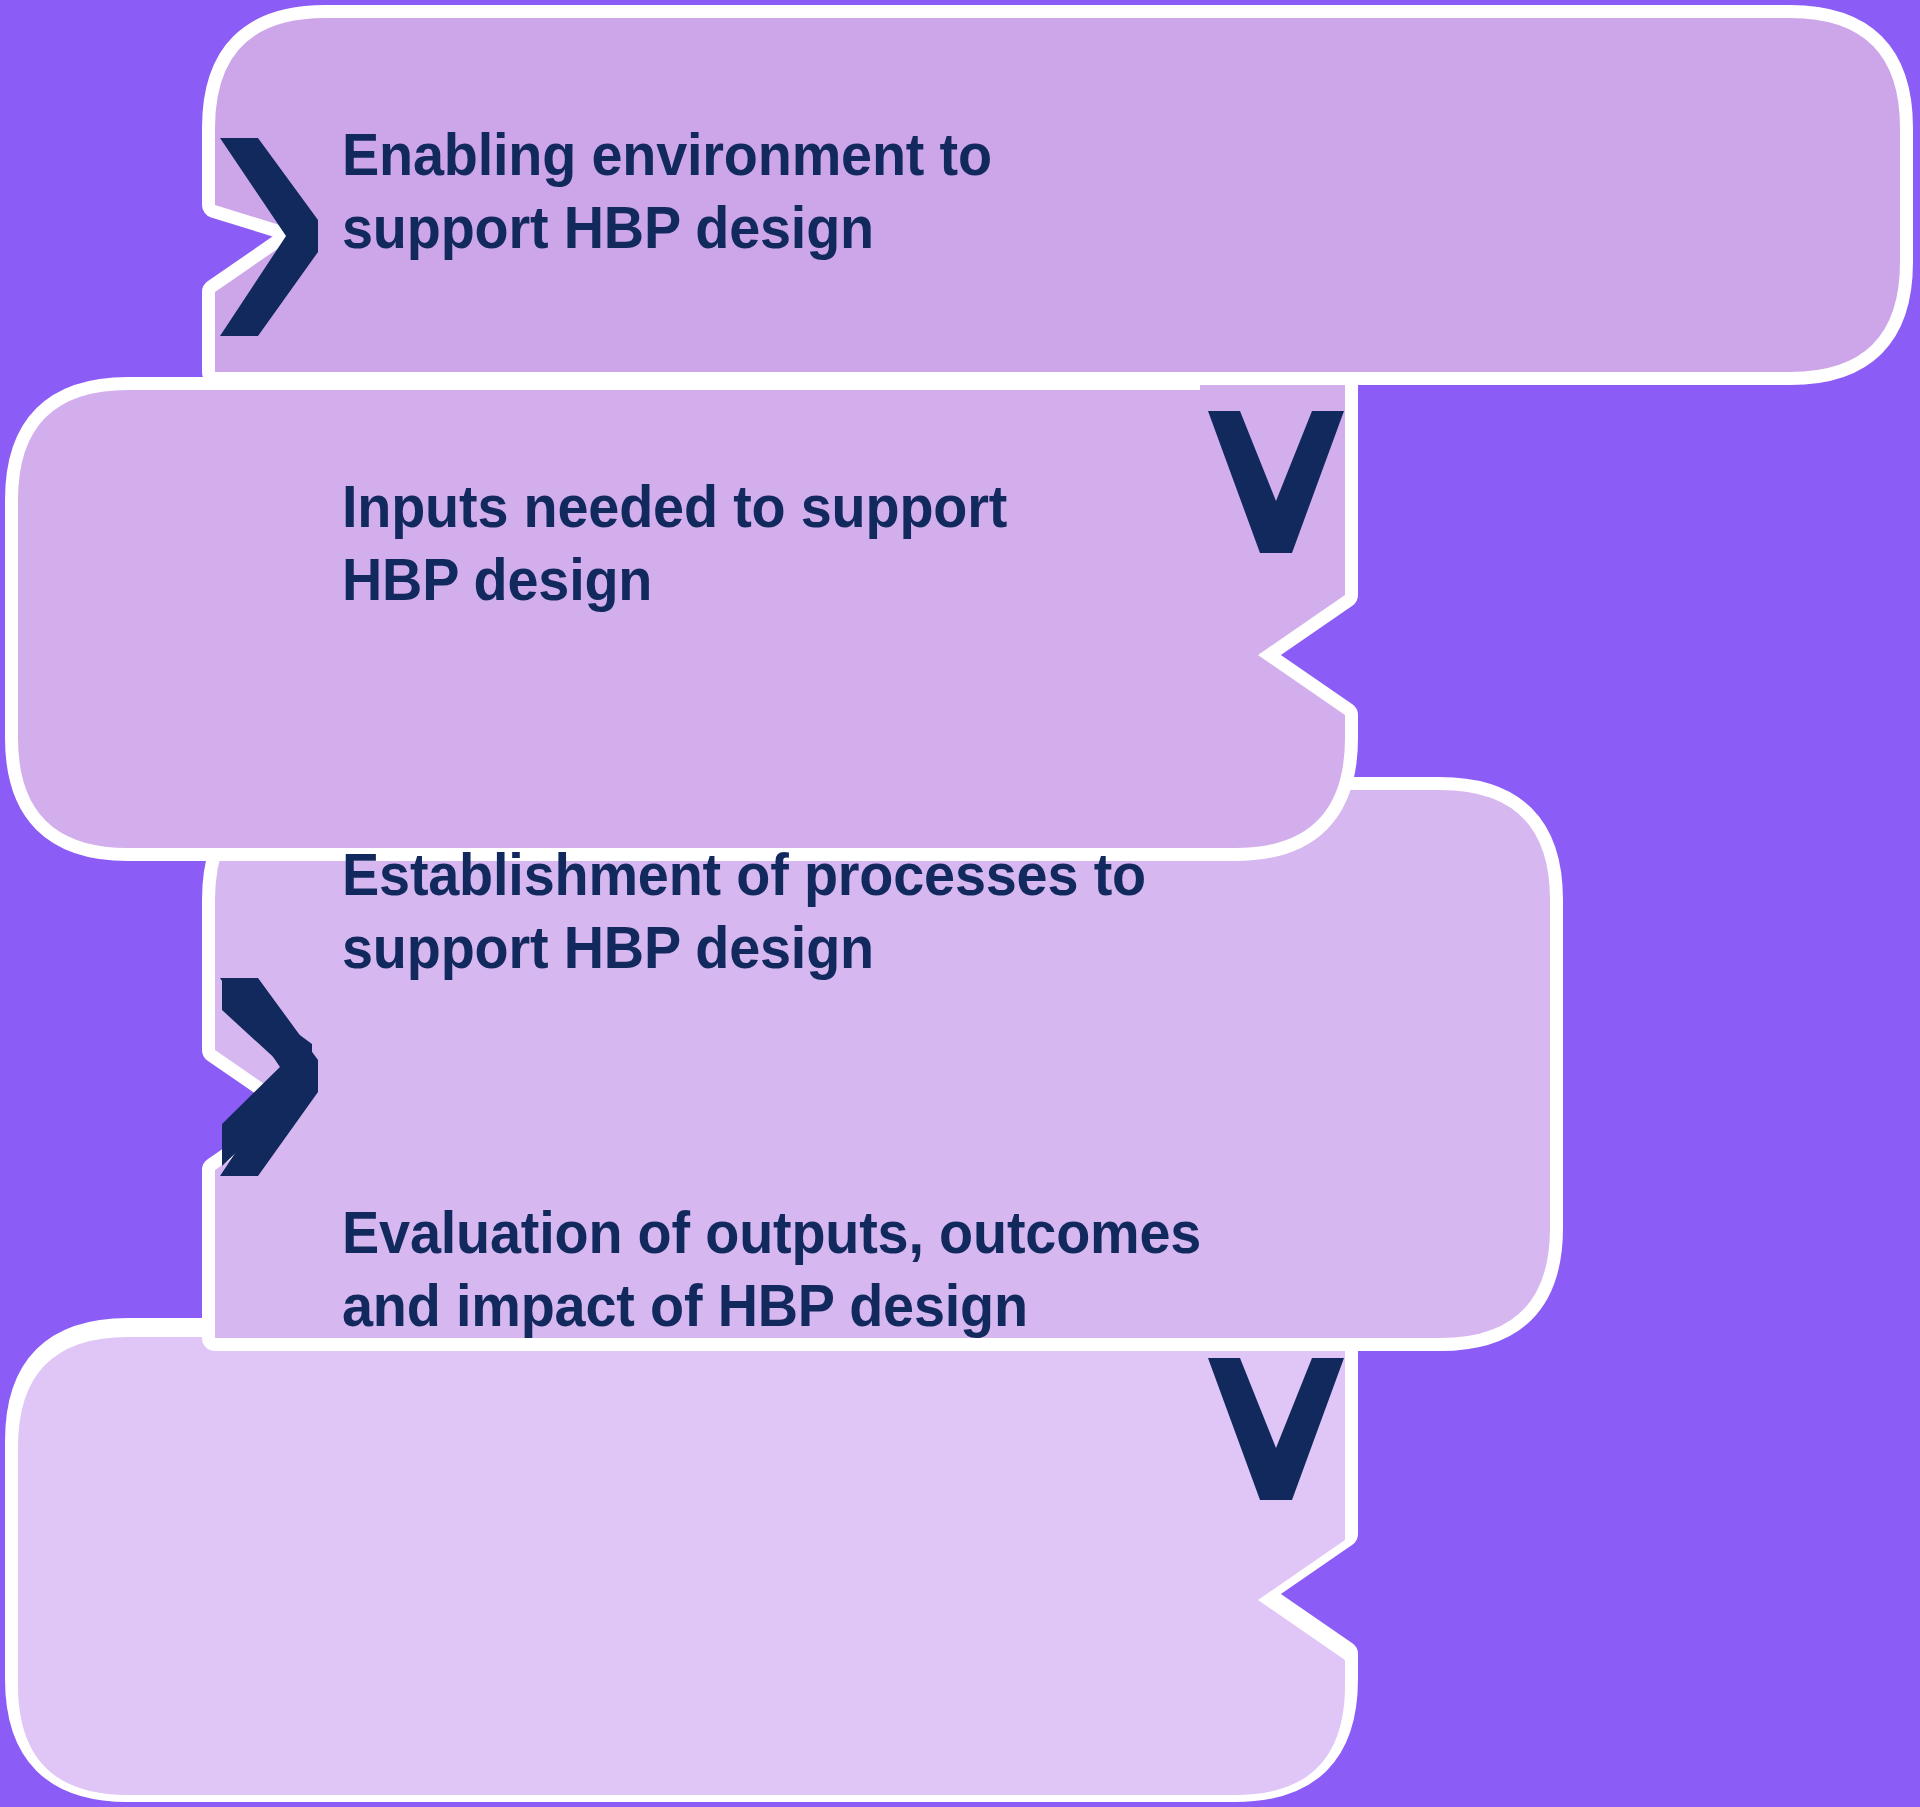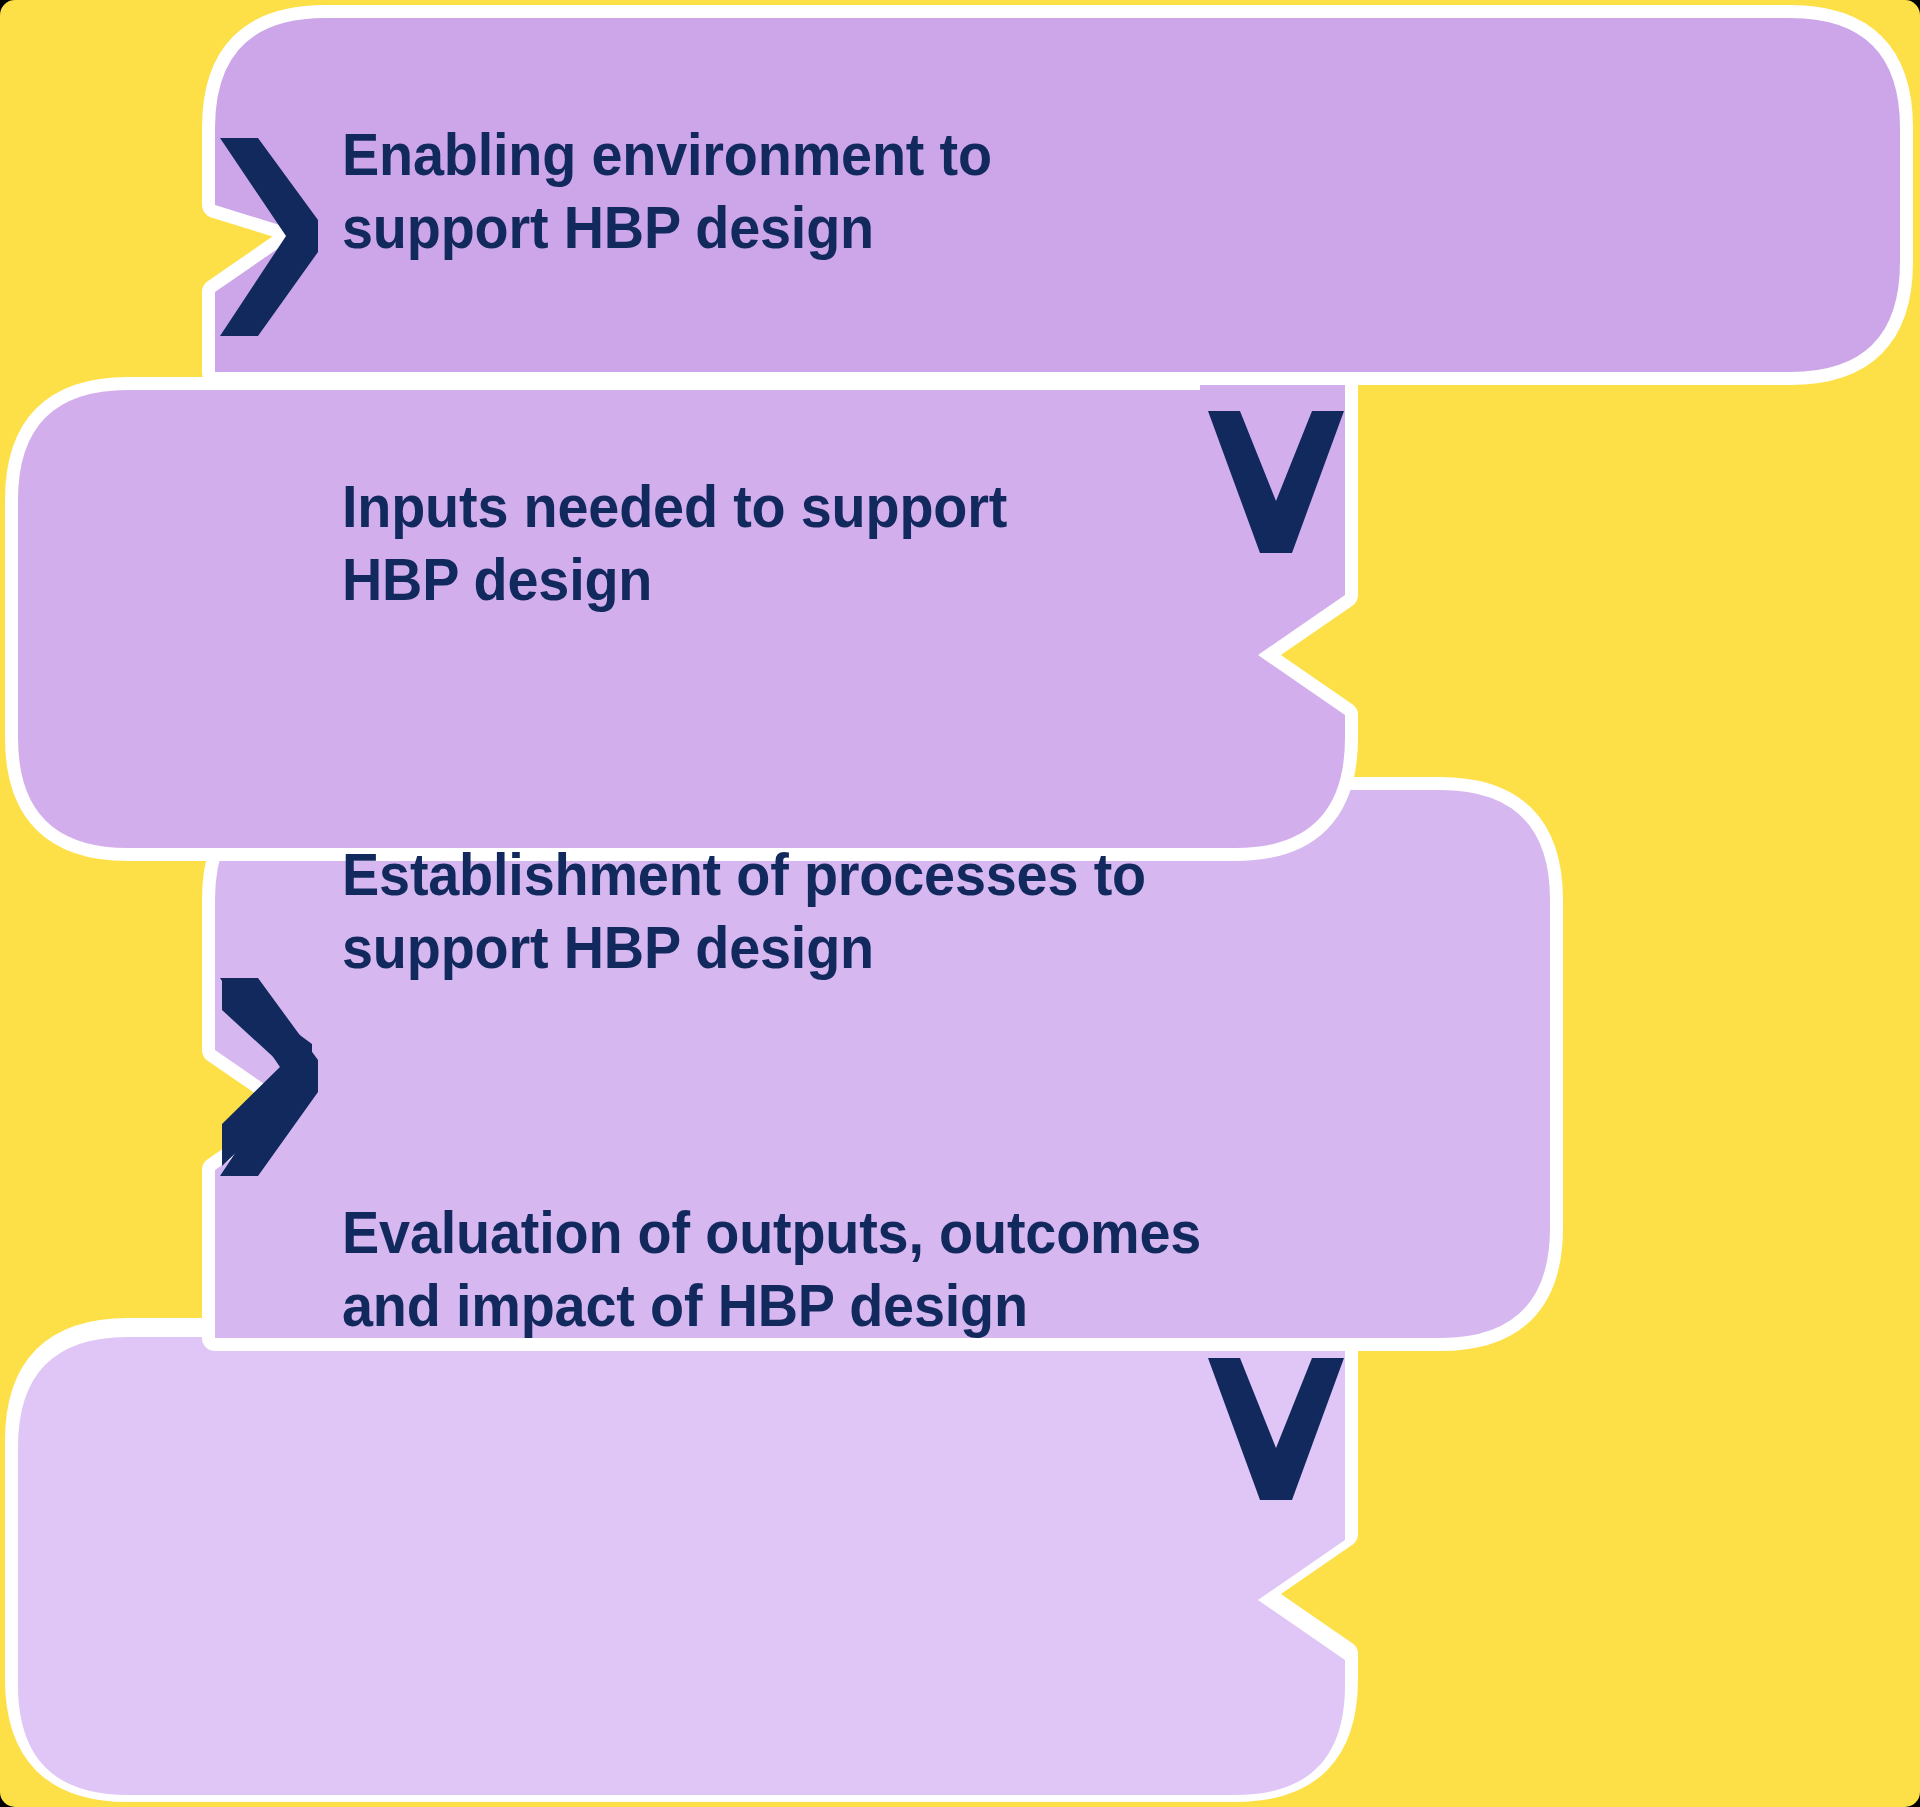--- a/index.html
+++ b/index.html
@@ -41,21 +41,21 @@
     pointer-events: none;
   }
   #label-1 { left: 342px; top: 118px;  width: 860px; }
   #label-2 { left: 342px; top: 470px;  width: 860px; }
   #label-3 { left: 342px; top: 838px;  width: 920px; }
   #label-4 { left: 342px; top: 1196px; width: 960px; }
 </style>
 </head>
 <body>
 
-<div id="diagram-root" style="background: #fde047; border-radius: 15px;">
+<div id="diagram-root" style="background: #8b5cf6;">
 
   <svg id="flow-svg" viewBox="0 0 1920 1807" xmlns="http://www.w3.org/2000/svg">
 
     <g>
 
       <path fill="#FFFFFF" d="M 18,1447 Q 18,1337 128,1337 L 1200,1337 L 1200,1332 L 1345,1332
                L 1345,1540 L 1258,1600 L 1345,1660 L 1345,1685
                Q 1345,1795 1235,1795 L 128,1795 Q 18,1795 18,1685 Z" transform="translate(0,-6)" stroke="#FFFFFF" stroke-width="26" stroke-linejoin="round"></path>
 
       <path fill="#DFC6F6" d="M 18,1447 Q 18,1337 128,1337 L 1200,1337 L 1200,1332 L 1345,1332

